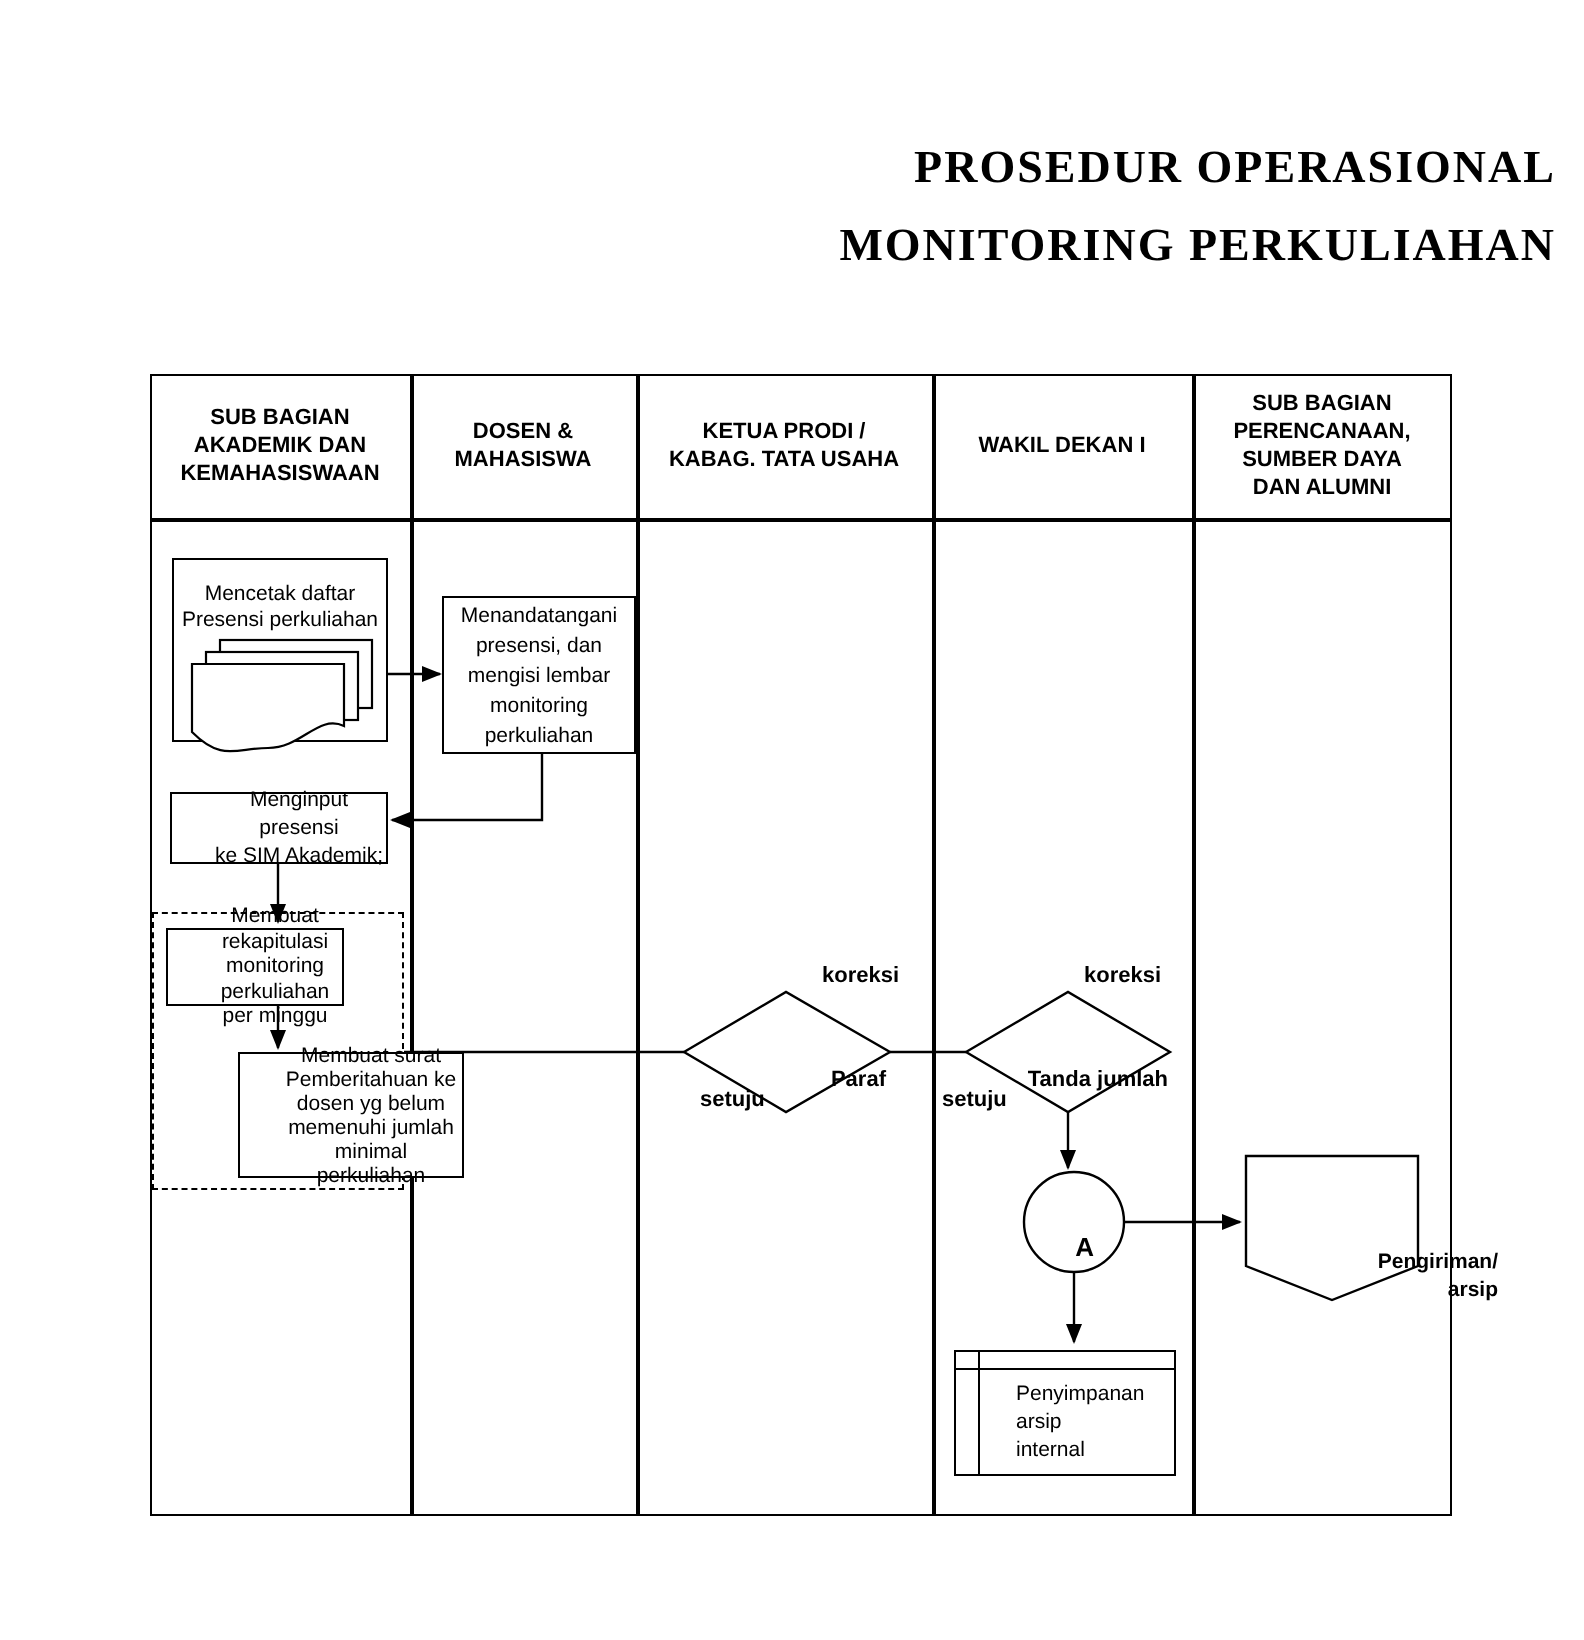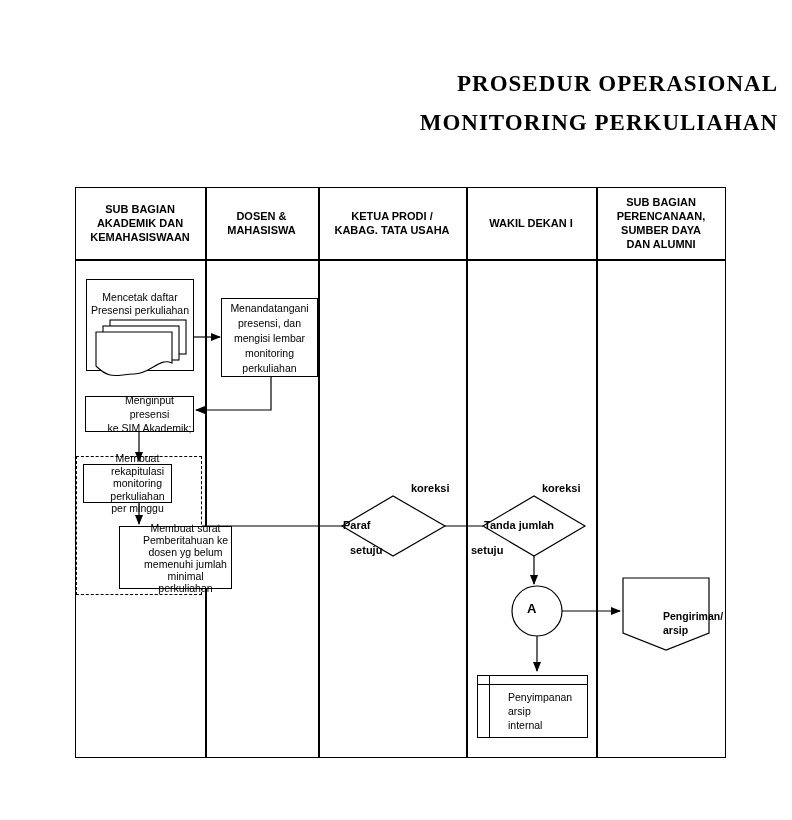--- a/index.html
+++ b/index.html
@@ -17,21 +17,21 @@
   .vline{position:absolute;background:#000;width:1.5px;}
   .hcell{position:absolute;display:flex;align-items:center;justify-content:center;
          text-align:center;font-weight:bold;font-size:11px;line-height:14px;}
   
   .node{position:absolute;border:1px solid #000;background:#fff;box-sizing:border-box;
         text-align:center;font-size:10.5px;line-height:13px;}
   .flexc{display:flex;align-items:center;justify-content:center;padding-left:20px;}
   .dashedbox{position:absolute;border:1px dashed #000;box-sizing:border-box;background:transparent;}
   
   .olabel{position:absolute;font-size:11px;line-height:13px;font-weight:bold;}
-  .ocenter{text-align:left;}
+  .ocenter{text-align:right;margin-top:15px;}
   svg.overlay{position:absolute;left:0;top:0;pointer-events:none;}
 </style>
 </head>
 <body>
 
 <div class="page">
 
   <div class="title">
     <div>PROSEDUR OPERASIONAL</div>
     <div>MONITORING PERKULIAHAN</div>

